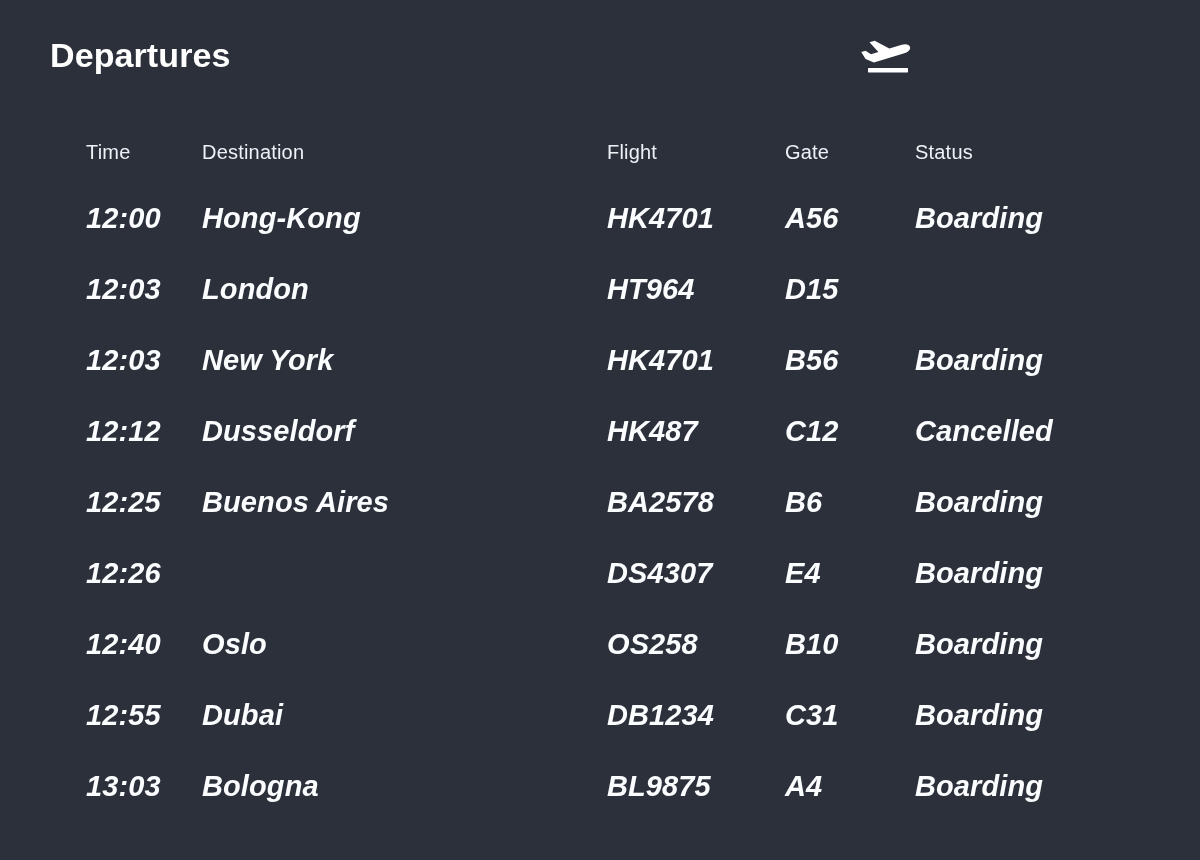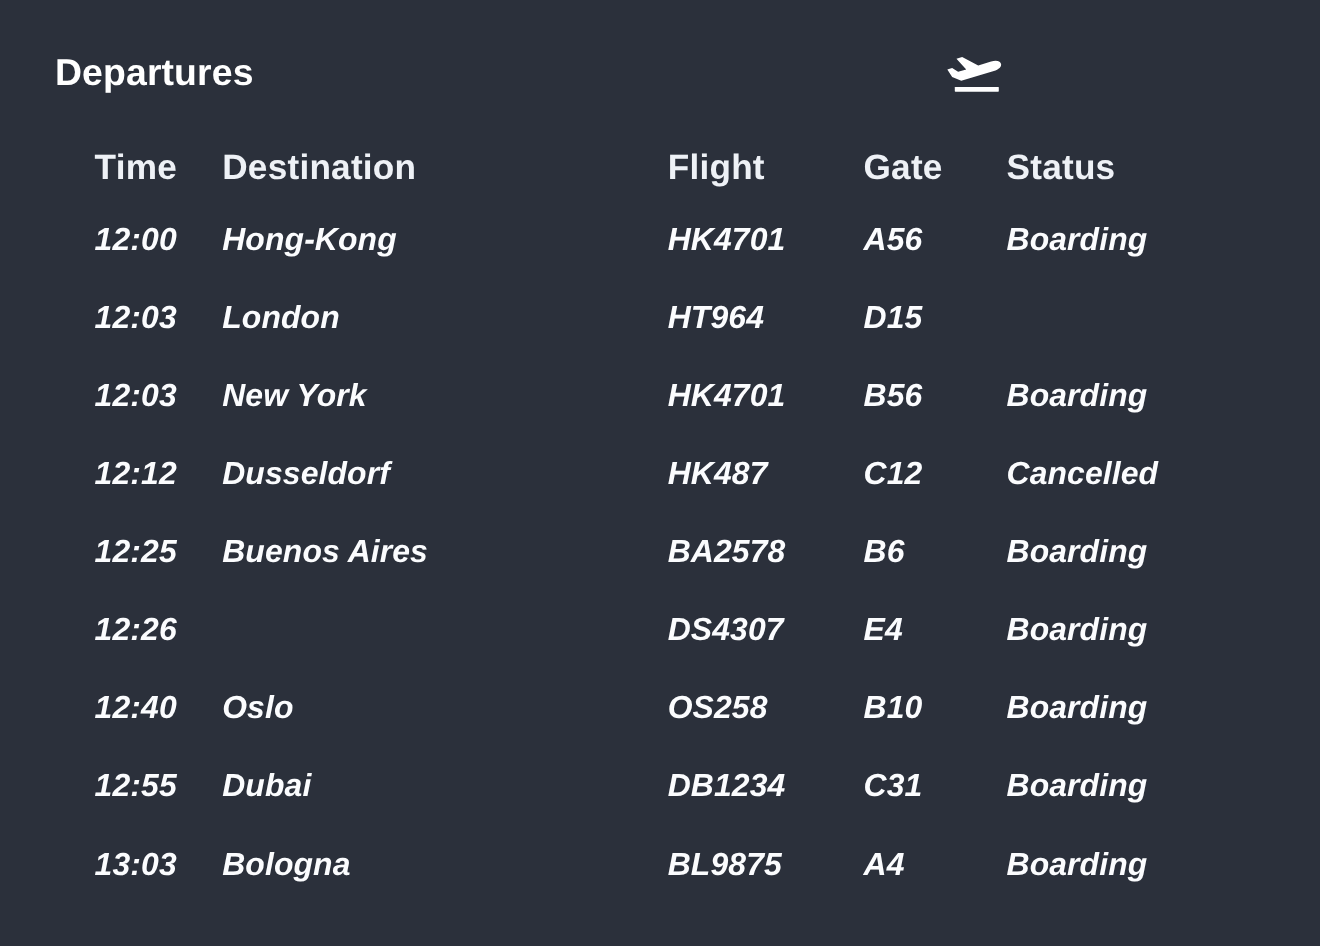--- a/index.html
+++ b/index.html
@@ -21,21 +21,21 @@
     width: 1200px;
     height: 860px;
     background: #2b303b;
     box-sizing: border-box;
   }
 
   
   .board-header {
     position: absolute;
     left: 0;
-    top: 11px;
+    top: 0;
     width: 984px;
     height: 112px;
   }
   .board-title {
     position: absolute;
     left: 50px;
     top: 34px;
     font-size: 34px;
     font-weight: 600;
     letter-spacing: 0.1px;
@@ -80,22 +80,22 @@
   }
 
   
   .col-time        { left: 0px;   }
   .col-destination { left: 116px; }
   .col-flight      { left: 521px; }
   .col-gate        { left: 699px; }
   .col-status      { left: 829px; }
 
   .header-row .cell {
-    font-size: 32px;
-    font-weight: 700;
+    font-size: 20px;
+    font-weight: 400;
     color: #eef1f6;
     letter-spacing: 0.2px;
   }
 
   .data-row .cell {
     font-size: 29px;
     font-weight: 700;
     color: #fbfcfe;
     letter-spacing: 0.1px;
     font-style: italic;

